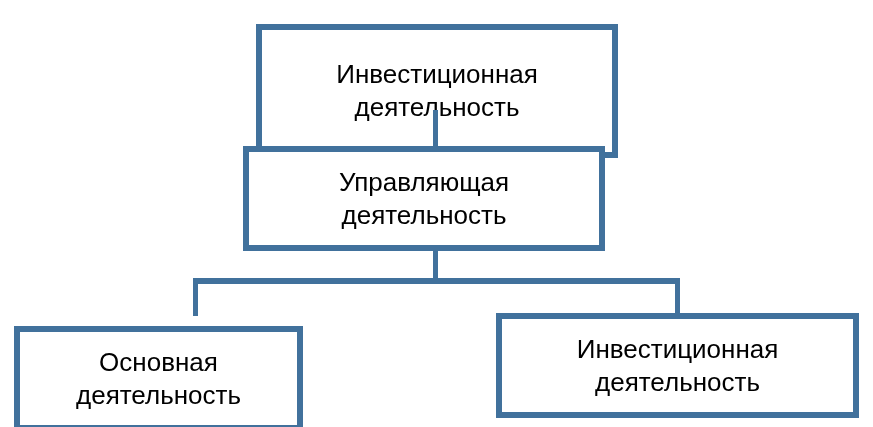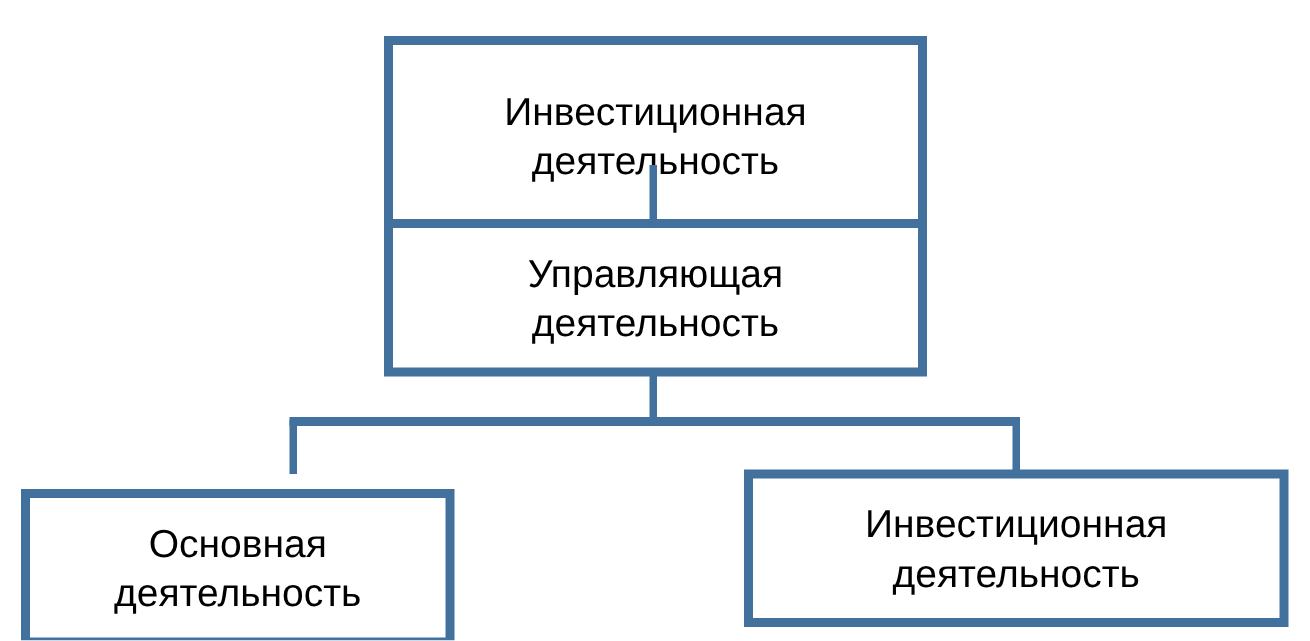--- a/index.html
+++ b/index.html
@@ -32,21 +32,21 @@
     line-height: 33px;
     color: #000000;
     padding: 0 28px;
   }
   .line {
     position: absolute;
     background: #41719C;
   }
   
   .n1 { left: 256px; top: 24px;   width: 362px; height: 134px; }
-  .n2 { left: 256px; top: 146px; width: 362px; height: 105px; }
+  .n2 { left: 243px; top: 146px; width: 362px; height: 105px; }
   .n3 { left: 14px;  top: 326px; width: 289px; height: 105px; }
   .n4 { left: 496px; top: 313px; width: 363px; height: 105px; }
   
   .v1 { left: 433px; top: 110px; width: 5px;   height: 40px; }
   .v2 { left: 433px; top: 248px; width: 5px;   height: 34px; }
   .h1 { left: 193px; top: 278px; width: 487px; height: 6px;  }
   .d1 { left: 193px; top: 280px; width: 5px;   height: 36px; }
   .d2 { left: 675px; top: 280px; width: 5px;   height: 36px; }
 </style>
 </head>

